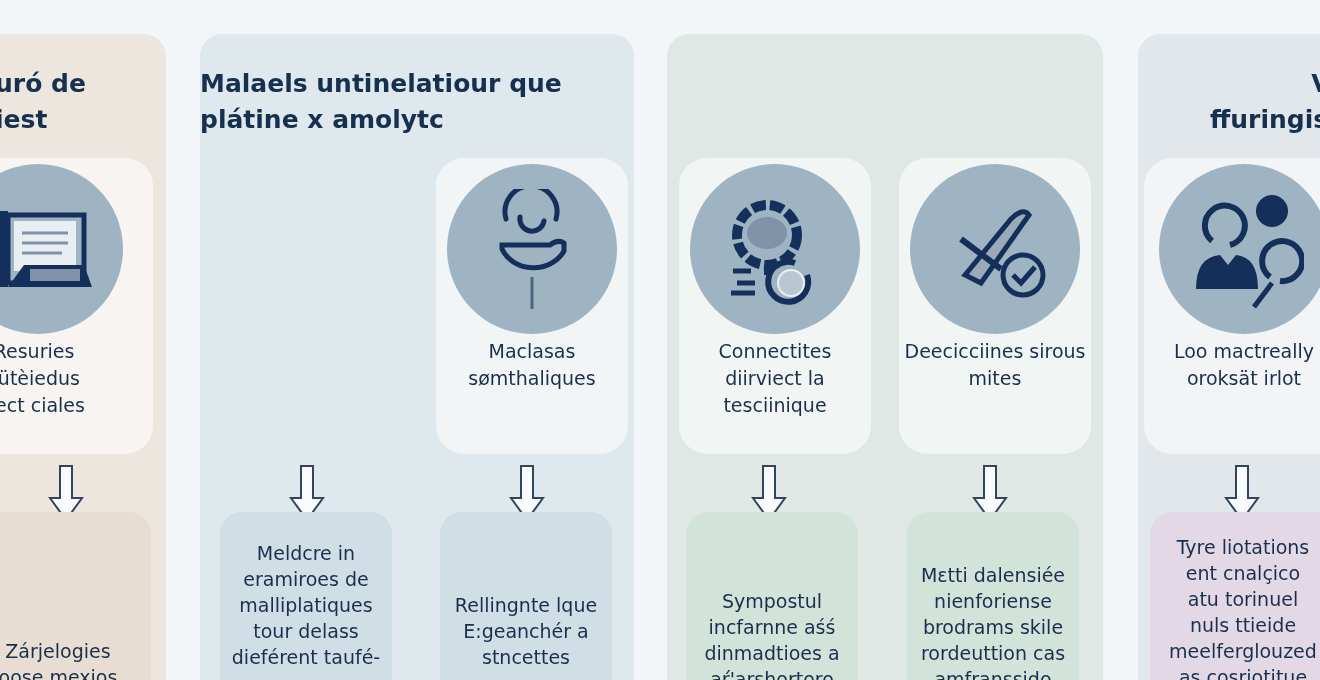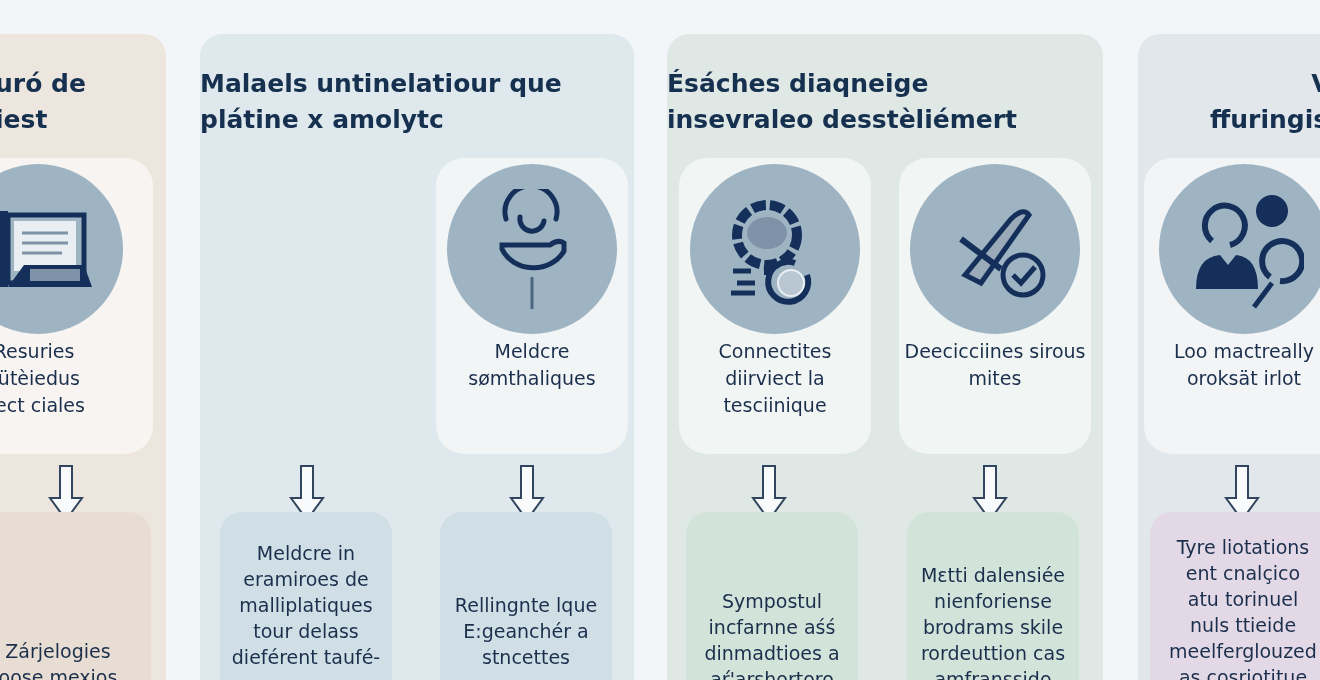--- a/index.html
+++ b/index.html
@@ -88,42 +88,40 @@
       <div class="circle">
         <svg viewBox="0 0 120 120">
           <g fill="none" stroke="#14305a" stroke-width="5" stroke-linecap="round">
             <path d="M34 30 A 26 26 0 1 1 84 30"></path>
             <path d="M48 28 A 12 12 0 0 0 72 32"></path>
             <path d="M30 56 H 78 Q 86 50 92 54 L 92 62 A 34 30 0 0 1 30 60 Z"></path>
           </g>
           <line x1="60" y1="88" x2="60" y2="120" stroke="#4d6680" stroke-width="3"></line>
         </svg>
       </div>
-      <div class="card-label">Meldcre
+      <div class="card-label">Maclasas
 sømthaliques</div>
     </div>
     <svg class="arrow" style="left:87px;" viewBox="0 0 40 60">
       <path d="M14 2 H26 V34 H36 L20 56 L4 34 H14 Z" fill="#f8fafb" stroke="#31455e" stroke-width="2"></path>
     </svg>
     <svg class="arrow" style="left:307px;" viewBox="0 0 40 60">
       <path d="M14 2 H26 V34 H36 L20 56 L4 34 H14 Z" fill="#f8fafb" stroke="#31455e" stroke-width="2"></path>
     </svg>
     <div class="box" style="left:20px; background:#cfdfe5; align-items:flex-start; padding-top:28px;">Meldcre in
 eramiroes de
 malliplatiques
 tour delass
 dieférent taufé-</div>
     <div class="box" style="left:240px; background:#cfdfe5; align-items:flex-start; padding-top:80px;">Rellingnte lque
 E:geanchér a
 stncettes</div>
   </div>
 
   <div class="panel" style="left:667px; width:436px; background:#dfe8e4;">
-    <div class="panel-title">Ésáches diaqneige
-insevraleo desstèliémert</div>
     <div class="card" style="left:232px;">
       <div class="circle">
         <svg viewBox="0 0 120 120">
           <path d="M30 86 L 76 30 Q 88 18 94 26 L 46 94 Z" fill="#9aaab9" stroke="#14305a" stroke-width="5"></path>
           <line x1="26" y1="50" x2="66" y2="80" stroke="#14305a" stroke-width="6"></line>
           <circle cx="88" cy="86" r="20" fill="none" stroke="#14305a" stroke-width="5"></circle>
           <polyline points="78,86 86,94 100,78" fill="none" stroke="#14305a" stroke-width="5"></polyline>
         </svg>
       </div>
       <div class="card-label">Deecicciines sirous

